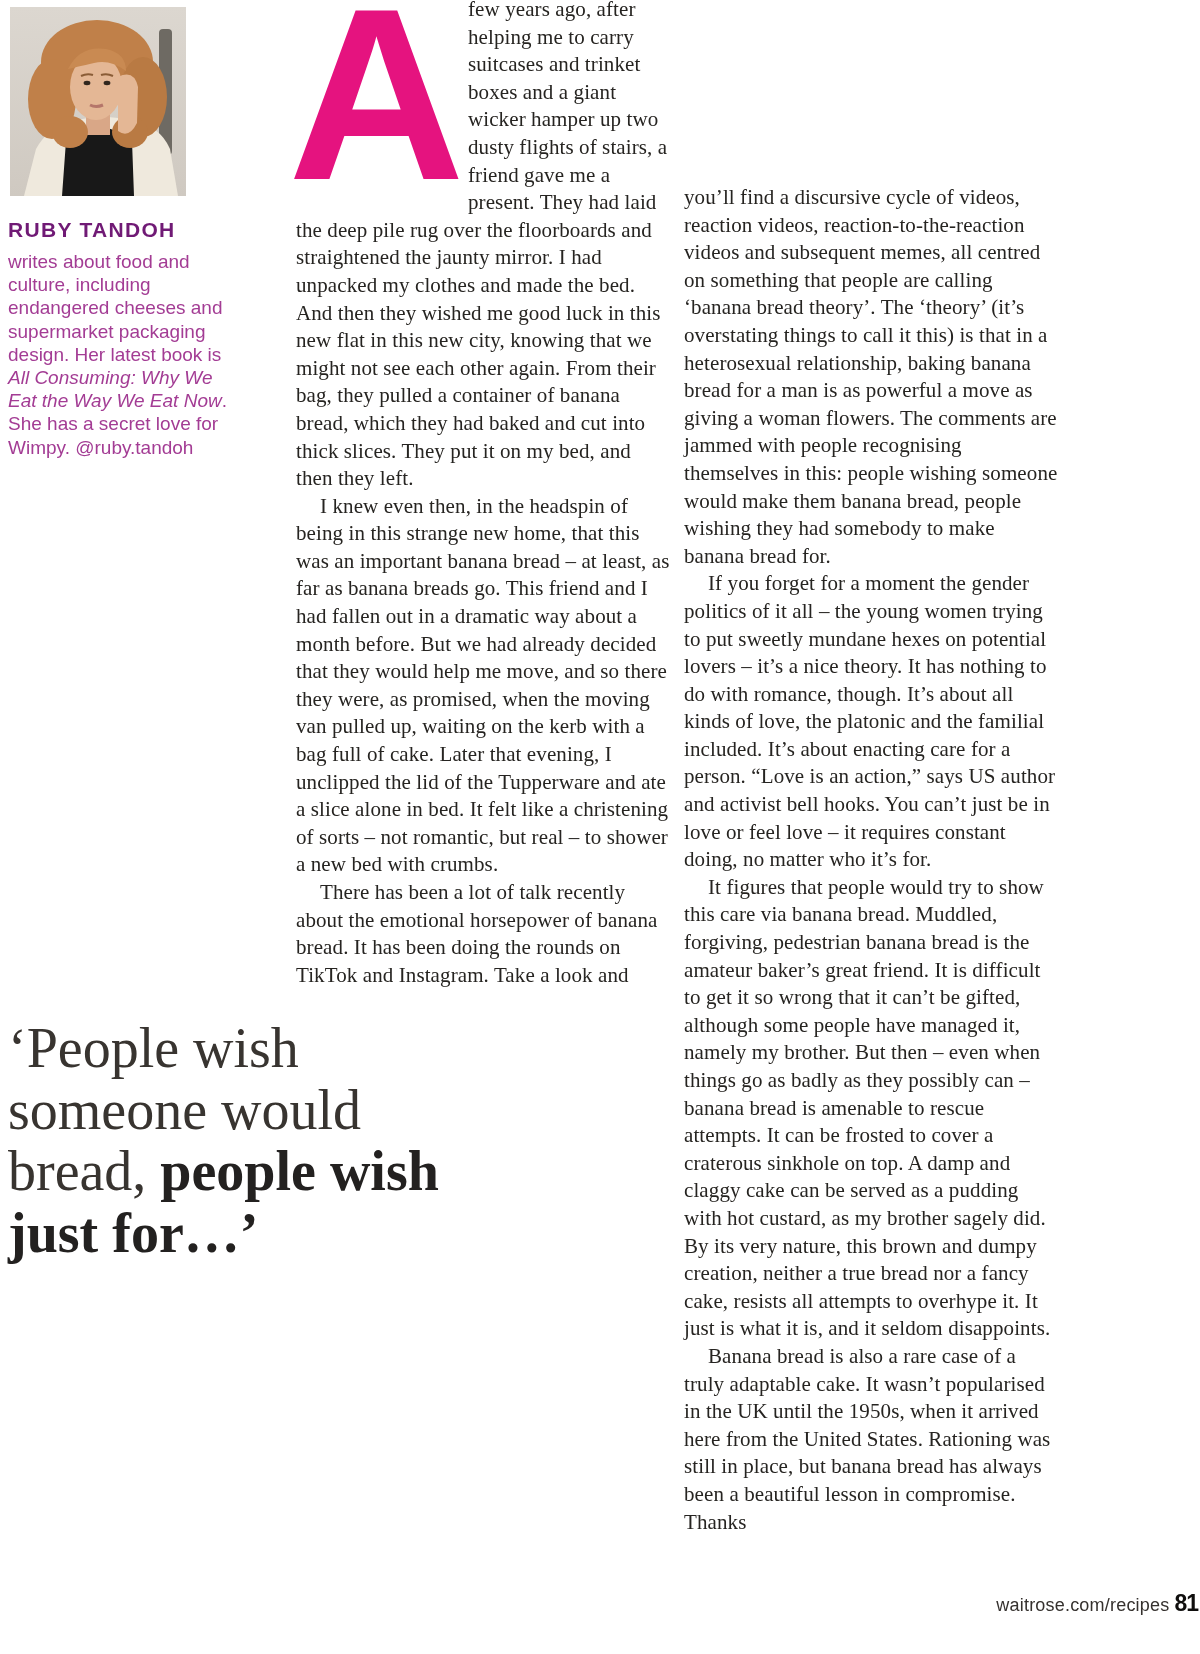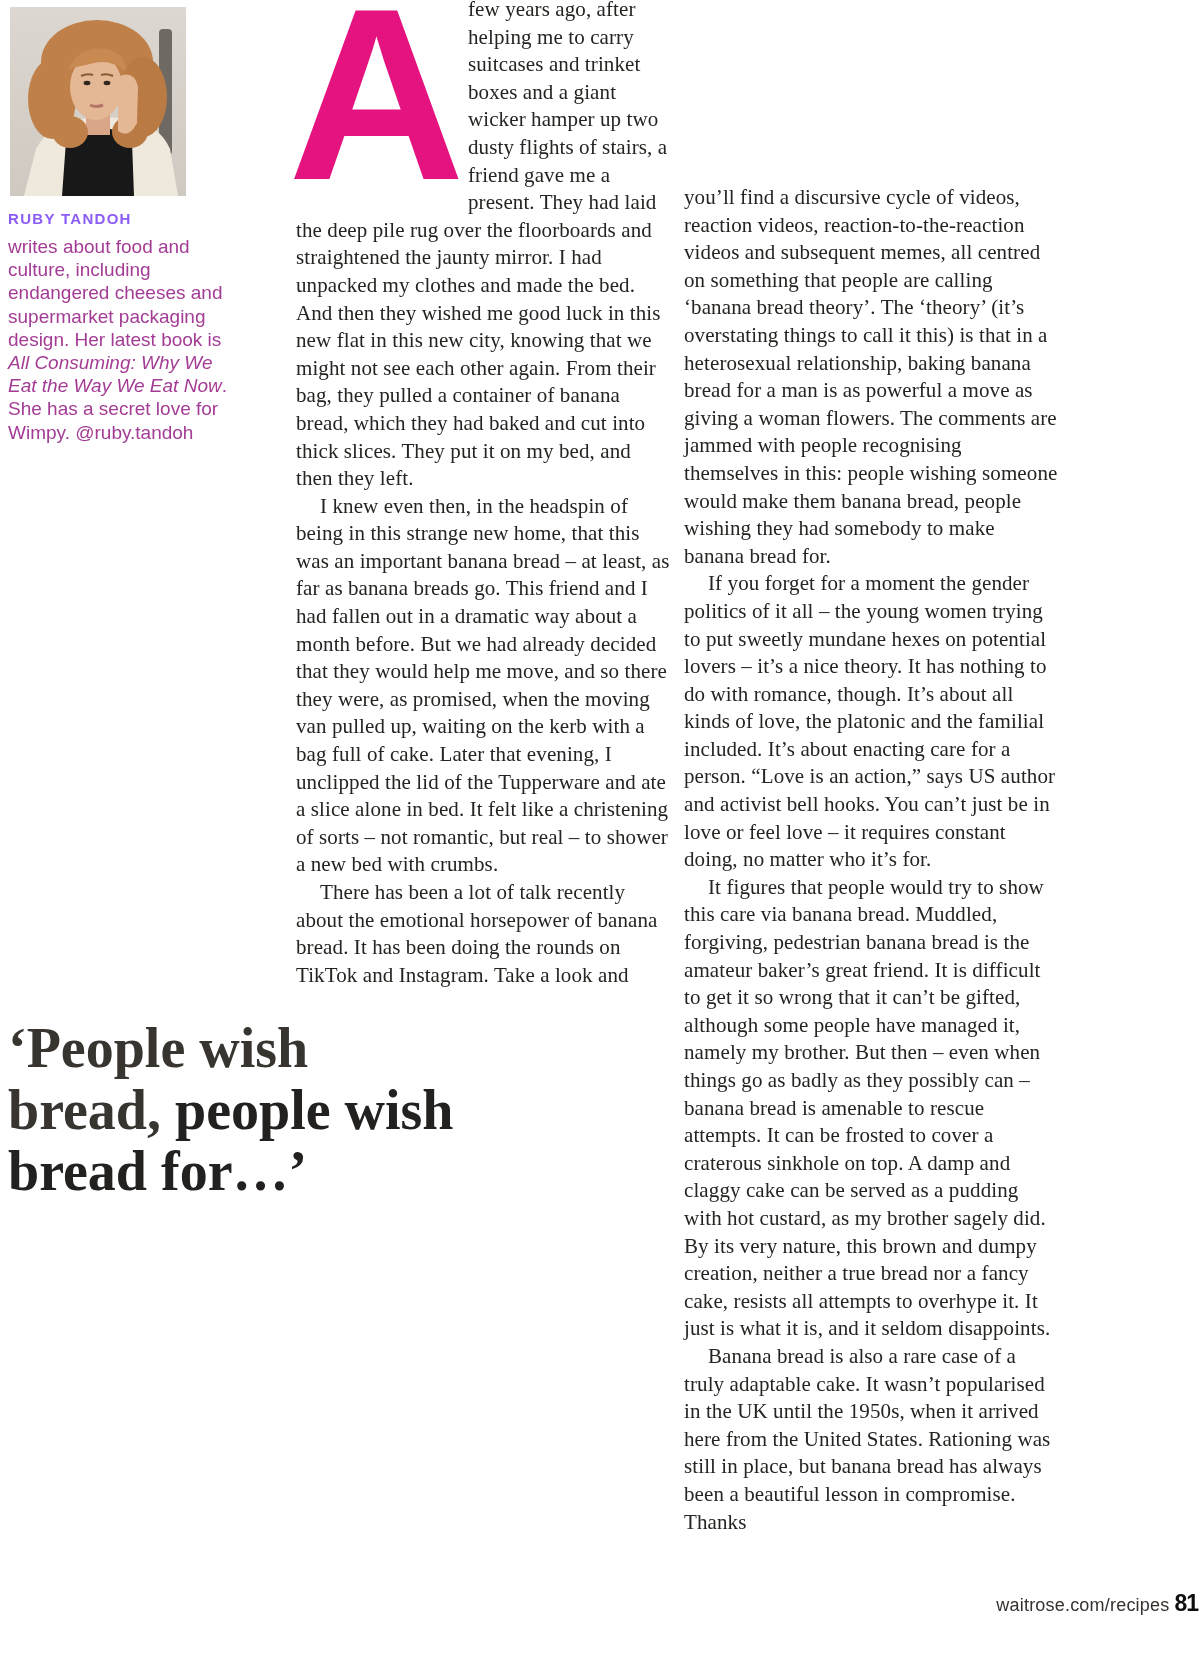--- a/index.html
+++ b/index.html
@@ -15,21 +15,21 @@
     font-family:"Liberation Serif", serif;overflow:hidden;margin:0 auto;
   }
 
   
   .photo{position:absolute;left:10px;top:7px;width:176px;height:189px;overflow:hidden;}
   .photo svg{display:block;width:100%;height:100%;}
 
   .byline{position:absolute;left:8px;top:202px;width:236px;}
   .author-name{
     font-family:"Liberation Sans", sans-serif;font-weight:bold;
-    font-size:15px;letter-spacing:1.3px;color:#8b5cf6;margin:8px 0 8px 0;
+    font-size:21px;letter-spacing:1.3px;color:#701a75;margin:16px 0 8px 0;
   }
   .bio{
     font-family:"Liberation Sans", sans-serif;font-size:19px;line-height:23.2px;
     color:var(--bio-magenta,#a33c94);
   }
   .bio .it{font-style:italic;}
 
   
   .col{
     position:absolute;font-size:21px;line-height:27.6px;color:var(--body-text,#262421);
@@ -48,21 +48,21 @@
     font-size:245px;line-height:1;letter-spacing:-8px;
     color:var(--dropcap-pink,#e5137f);margin-top:-24px;margin-left:-8px;
   }
 
   
   .pullquote{
     position:absolute;left:8px;top:1018px;width:600px;
     font-family:"Liberation Serif", serif;font-size:56px;line-height:61.5px;
     color:var(--quote-text,#383430);
   }
-  .pq-reg{font-weight:700;}
+  .pq-reg{font-weight:400;}
   .pq-bold{font-weight:700;color:#232120;}
 
   
   .footer{
     position:absolute;right:2px;top:1590px;display:flex;align-items:baseline;gap:5px;
     font-family:"Liberation Sans", sans-serif;
   }
   .footer .site{font-size:18px;color:#35312e;letter-spacing:0.2px;}
   .footer .pagenum{font-size:23px;font-weight:bold;color:#0f0e0d;letter-spacing:-1px;}
 </style>
@@ -123,22 +123,23 @@
 
   <div class="col col2">
     <p class="para">you’ll find a discursive cycle of videos, reaction videos, reaction-to-the-reaction videos and subsequent memes, all centred on something that people are calling ‘banana bread theory’. The ‘theory’ (it’s overstating things to call it this) is that in a heterosexual relationship, baking banana bread for a man is as powerful a move as giving a woman flowers. The comments are jammed with people recognising themselves in this: people wishing someone would make them banana bread, people wishing they had somebody to make banana bread for.</p>
     <p class="para indent">If you forget for a moment the gender politics of it all – the young women trying to put sweetly mundane hexes on potential lovers – it’s a nice theory. It has nothing to do with romance, though. It’s about all kinds of love, the platonic and the familial included. It’s about enacting care for a person. “Love is an action,” says US author and activist bell hooks. You can’t just be in love or feel love – it requires constant doing, no matter who it’s for.</p>
     <p class="para indent">It figures that people would try to show this care via banana bread. Muddled, forgiving, pedestrian banana bread is the amateur baker’s great friend. It is difficult to get it so wrong that it can’t be gifted, although some people have managed it, namely my brother. But then – even when things go as badly as they possibly can – banana bread is amenable to rescue attempts. It can be frosted to cover a craterous sinkhole on top. A damp and claggy cake can be served as a pudding with hot custard, as my brother sagely did. By its very nature, this brown and dumpy creation, neither a true bread nor a fancy cake, resists all attempts to overhype it. It just is what it is, and it seldom disappoints.</p>
     <p class="para indent">Banana bread is also a rare case of a truly adaptable cake. It wasn’t popularised in the UK until the 1950s, when it arrived here from the United States. Rationing was still in place, but banana bread has always been a beautiful lesson in compromise. Thanks</p>
   </div>
 
   <div class="pullquote">
     <div class="pq-line"><span class="pq-reg">‘People wish</span></div>
+    <div class="pq-line"><span class="pq-reg">someone would</span></div>
     <div class="pq-line"><span class="pq-reg">bread, </span><span class="pq-bold">people wish</span></div>
-    <div class="pq-line"><span class="pq-bold">bread for…’</span></div>
+    <div class="pq-line"><span class="pq-bold">just for…’</span></div>
   </div>
 
   <div class="footer">
     <span class="site">waitrose.com/recipes</span>
     <span class="pagenum">81</span>
   </div>
 
 </div>
 
 </body></html>

